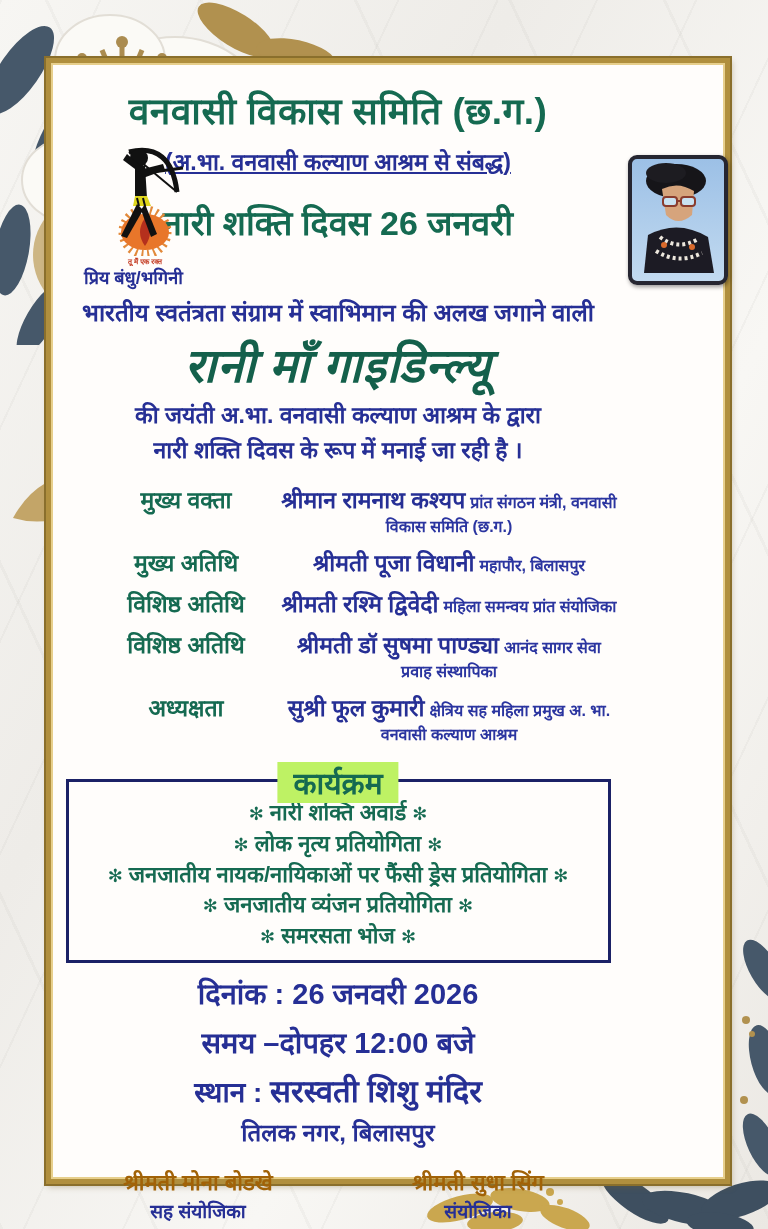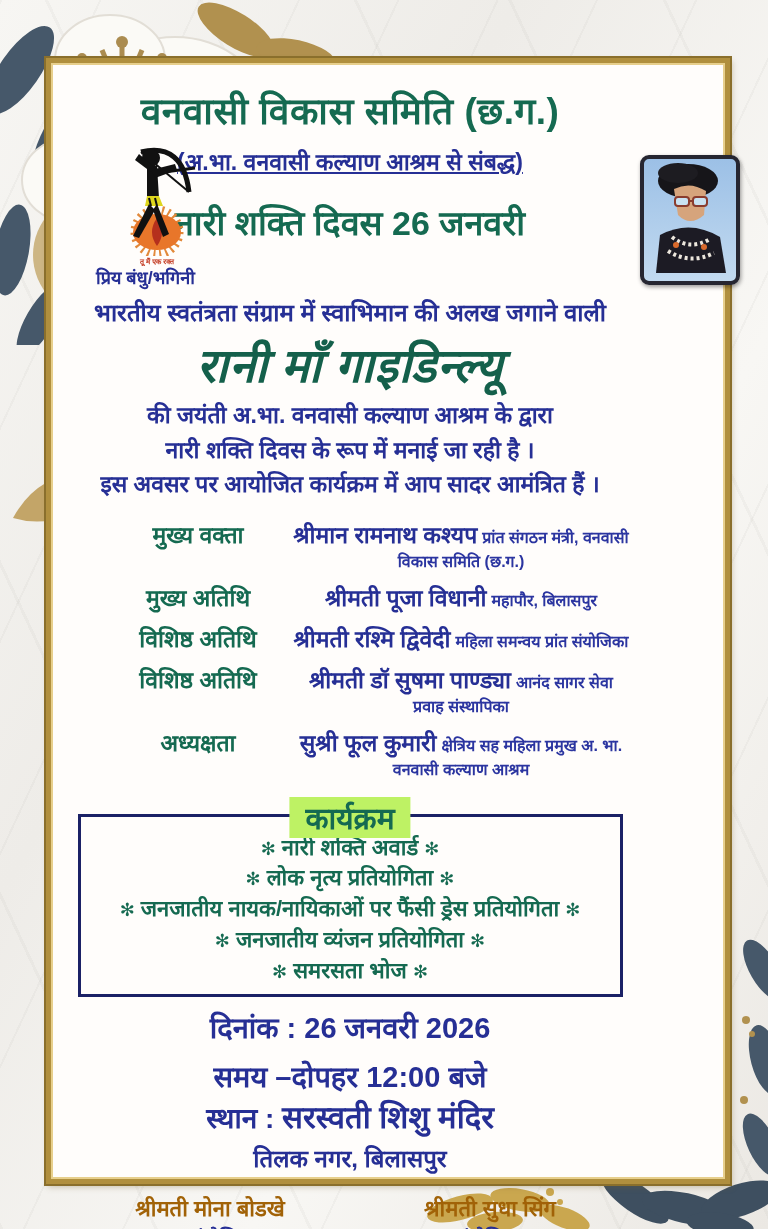--- a/index.html
+++ b/index.html
@@ -14,21 +14,21 @@
   .deco{position:absolute;pointer-events:none;}
   
   .frame{
     position:absolute;left:46px;top:58px;width:684px;height:1126px;
     background:#fffdfb;
     border:5px solid #b08f3e;
     box-shadow: inset 0 0 0 2px #e7cf8c, 0 0 0 2px #8a6f2c, 2px 3px 6px rgba(120,100,50,.35);
     box-sizing:border-box;
   }
   .card{
-    position:absolute;left:58px;top:58px;width:584px;height:1126px;
+    position:absolute;left:46px;top:58px;width:584px;height:1126px;
     box-sizing:border-box;padding:20px 12px 16px 12px;text-align:center;
   }
   .teal{color:#156a51;}
   .blue{color:#262f95;}
   .org-title{font-size:37px;font-weight:bold;letter-spacing:.5px;margin:6px 0 0;}
   .affiliation{font-size:23px;font-weight:600;margin:10px 0 0;text-decoration:underline;}
   .event-title{font-size:34px;font-weight:bold;margin:22px 0 0;}
   .salutation{font-size:18px;font-weight:600;text-align:left;margin:20px 0 0 26px;}
   .lead-line{font-size:24px;font-weight:bold;margin:6px 0 0;}
   .honoree{
@@ -46,21 +46,21 @@
     padding:16px 8px 8px;box-sizing:border-box;background:#fffdfb;
   }
   .program-heading{
     position:absolute;top:-20px;left:50%;transform:translateX(-50%);
     background:#bef264;padding:0 16px;font-size:30px;font-weight:bold;color:#156a51;
     white-space:nowrap;
   }
   .program-item{font-size:22px;font-weight:bold;color:#156a51;line-height:1.4;}
   .bullet{font-size:18px;padding:0 6px;color:#156a51;}
   .sched-date,.sched-time{font-size:29px;font-weight:bold;margin-top:10px;}
-  .sched-venue{font-size:28px;font-weight:bold;}
+  .sched-venue{font-size:28px;font-weight:bold;margin-top:8px;}
   .venue-name{font-size:31px;}
   .venue-addr{font-size:24px;font-weight:600;margin-top:4px;}
   .contacts{display:flex;margin-top:18px;}
   .contact-col{width:50%;}
   .contact-name{font-size:22px;font-weight:bold;color:#a16207;}
   .contact-role{font-size:19px;font-weight:600;color:#262f95;margin-top:2px;}
   
   .logo-wrap{position:absolute;left:52px;top:82px;width:94px;text-align:center;}
   .logo-caption{font-size:7px;color:#c03016;font-weight:bold;margin-top:-3px;}
   .photo-frame{
@@ -206,21 +206,20 @@
     </svg>
   </div>
 
   <div class="event-title teal">नारी शक्ति दिवस 26 जनवरी</div>
 
   <div class="salutation blue">प्रिय बंधु/भगिनी</div>
   <div class="lead-line blue">भारतीय स्वतंत्रता संग्राम में स्वाभिमान की अलख जगाने वाली</div>
   <div class="honoree">रानी माँ गाइडिन्ल्यू</div>
   <div class="body-line blue">की जयंती अ.भा. वनवासी कल्याण आश्रम के द्वारा</div>
   <div class="body-line blue">नारी शक्ति दिवस के रूप में मनाई जा रही है ।</div>
-  <div class="body-line blue">इस अवसर पर आयोजित कार्यक्रम में आप सादर आमंत्रित हैं ।</div>
 
   <div class="guests">
     <div class="guest-role">मुख्य वक्ता</div>
     <div><span class="guest-name">श्रीमान रामनाथ कश्यप</span><span class="guest-desig">प्रांत संगठन मंत्री, वनवासी विकास समिति (छ.ग.)</span></div>
     <div class="guest-role">मुख्य अतिथि</div>
     <div><span class="guest-name">श्रीमती पूजा विधानी</span><span class="guest-desig">महापौर, बिलासपुर</span></div>
     <div class="guest-role">विशिष्ठ अतिथि</div>
     <div><span class="guest-name">श्रीमती रश्मि द्विवेदी</span><span class="guest-desig">महिला समन्वय प्रांत संयोजिका</span></div>
     <div class="guest-role">विशिष्ठ अतिथि</div>
     <div><span class="guest-name">श्रीमती डॉ सुषमा पाण्ड्या</span><span class="guest-desig">आनंद सागर सेवा प्रवाह संस्थापिका</span></div>

